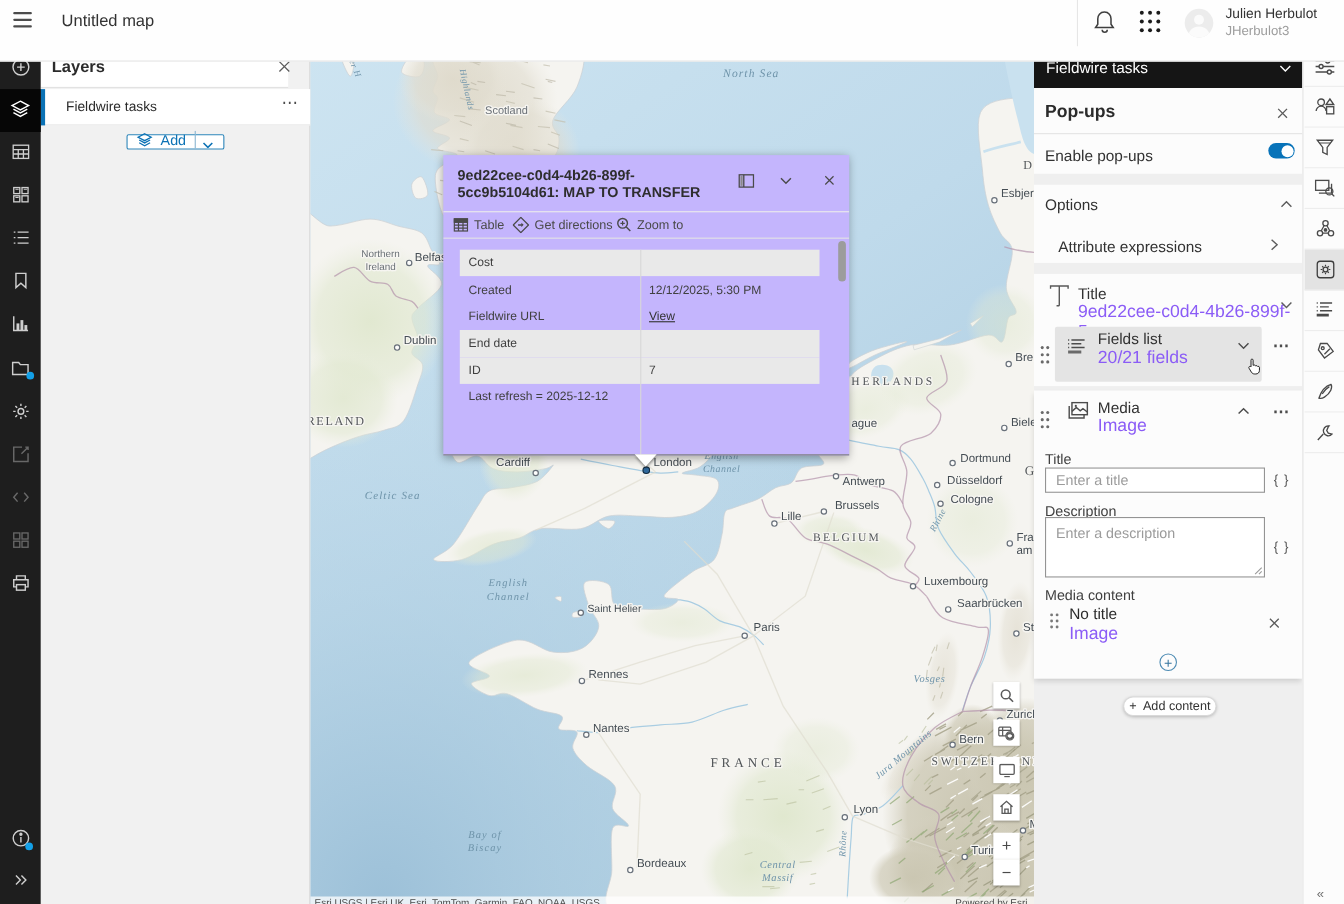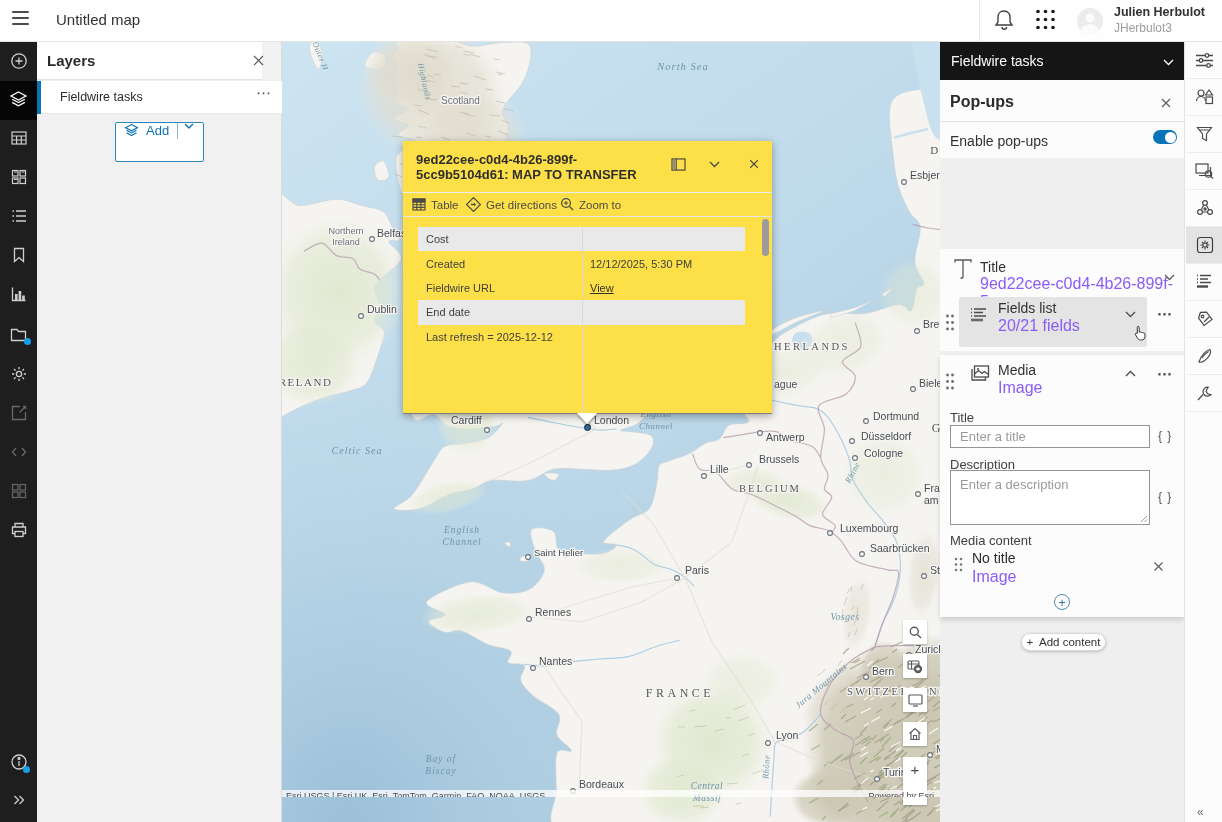--- a/index.html
+++ b/index.html
@@ -1,50 +1,50 @@
 <!DOCTYPE html>
 <html><head>
 <meta charset="utf-8">
 <style>
 * { margin:0; padding:0; box-sizing:border-box; }
 html,body { width:1222px; height:822px; overflow:hidden; font-family:"Liberation Sans", sans-serif; background:#fff; }
 #app { position:relative; width:1222px; height:822px; }
 
 
-#topbar { position:absolute; left:0; top:0; width:1222px; height:42px; background:#fefefe; border-bottom:1px solid #e4e4e4; z-index:30; }
+#topbar { position:absolute; left:0; top:0; width:1222px; height:56px; background:#fefefe; border-bottom:1px solid #e4e4e4; z-index:30; }
 #hamb { position:absolute; left:12px; top:11px; width:17px; height:14px; }
 #hamb div { height:2px; background:#4c4c4c; margin-bottom:4px; border-radius:1px; }
 #maptitle { position:absolute; left:56px; top:11px; font-size:15px; color:#323232; }
 #topdiv { position:absolute; left:979px; top:0; width:1px; height:42px; background:#e6e6e6; }
 .topicon { position:absolute; top:9px; color:#404040; }
-#uname { position:absolute; left:1114px; top:5px; font-size:12.5px; font-weight:bold; color:#323232; }
+#uname { position:absolute; left:1114px; top:5px; font-size:12.5px; font-weight:normal; color:#323232; }
 #ulogin { position:absolute; left:1114px; top:21px; font-size:12px; color:#9d9d9d; }
 #avatar { position:absolute; left:1077px; top:8px; width:26px; height:26px; border-radius:50%; background:#ececec; overflow:hidden; }
 
 
 #lrail { position:absolute; left:0; top:42px; width:37px; height:780px; background:#1e1e1e; z-index:25; }
 .lr { position:absolute; left:0; width:37px; height:38px; display:flex; align-items:center; justify-content:center; }
 .lr svg { display:block; }
 #lrsel { position:absolute; left:0; top:39px; width:37px; height:39px; background:#060606; }
 
 
 #lpanel { position:absolute; left:37px; top:42px; width:245px; height:780px; background:#f1f1f1; z-index:20; border-right:1px solid #dcdcdc; }
 #lphead { position:absolute; left:0; top:0; width:225px; height:38px; background:#fff; border-bottom:1px solid #e2e2e2; }
 #lphead .t { position:absolute; left:10px; top:10px; font-size:15px; font-weight:bold; color:#2b2b2b; }
 #lrow { position:absolute; left:0; top:39px; width:245px; height:33px; background:#fff; border-bottom:1px solid #e8e8e8; }
 #lrow .bar { position:absolute; left:0; top:0; width:4px; height:33px; background:#0b72b5; }
 #lrow .t { position:absolute; left:23px; top:9px; font-size:12.5px; color:#2b2b2b; }
-#addbtn { position:absolute; left:78px; top:80px; width:89px; height:40px; background:#fff; border:1px solid #2e86ba; border-radius:2px; display:flex; align-items:flex-start; color:#0b72b5; font-size:13px; }
+#addbtn { position:absolute; left:78px; top:80px; width:89px; height:14px; background:#fff; border:1px solid #2e86ba; border-radius:2px; display:flex; align-items:flex-end; color:#0b72b5; font-size:13px; }
 
 
 #map { position:absolute; left:282px; top:42px; width:658px; height:780px; background:#c8e0ee; overflow:hidden; }
 .mapbtn { position:absolute; width:24px; height:24px; background:#fff; box-shadow:0 1px 2px rgba(0,0,0,.25); display:flex; align-items:center; justify-content:center; color:#5a5a5a; }
 
 
-#popup { position:absolute; left:403px; top:141px; width:369px; height:273px; background:#fde047; border-bottom:1px solid #7d7d7d; box-shadow:0 2px 8px rgba(0,0,0,.35); z-index:22; overflow:hidden; }
+#popup { position:absolute; left:403px; top:141px; width:369px; height:273px; background:#c4b5fd; border-bottom:1px solid #7d7d7d; box-shadow:0 2px 8px rgba(0,0,0,.35); z-index:22; overflow:hidden; }
 #popup h1 { font-size:13px; font-weight:bold; color:#2e2e2e; line-height:14.5px; padding:12px 0 0 13px; width:265px; }
 #pactions { position:absolute; left:0; top:51px; width:369px; height:25px; border-top:1px solid #ececec; border-bottom:1px solid #e4e4e4; font-size:11.5px; color:#4a4a4a; }
 #ptable { position:absolute; left:15px; top:86px; width:327px; }
 .prow { height:24.4px; display:flex; font-size:11px; color:#404040; align-items:center; }
 .prow.g { background:#e9e9e9; }
 .prow .c1 { width:163px; padding-left:8px; }
 .prow .c2 { width:164px; padding-left:9px; }
 #pcol { position:absolute; left:178.5px; top:86px; width:1px; height:187px; background:#d8d8d8; }
 #pscroll { position:absolute; right:3px; top:78px; width:7px; height:37px; background:#9c9c9c; border-radius:4px; }
 #ppointer { position:absolute; left:577px; top:413px; width:0; height:0; border-left:10px solid transparent; border-right:10px solid transparent; border-top:11px solid #fff; filter:drop-shadow(0 2px 1px rgba(0,0,0,.35)); z-index:23; }
@@ -276,21 +276,21 @@
         </svg>
       </div>
 <div class="mapbtn" style="left:621px;top:680px">
         <svg width="14" height="14" viewBox="0 0 14 14" fill="none" stroke="#5a5a5a" stroke-width="1.2">
           <path d="M1.5 6.5 L7 1.5 L12.5 6.5 M3 5.5 V12.5 H11 V5.5"></path>
           <path d="M5.5 12.5 V8.5 H8.5 V12.5"></path>
         </svg>
       </div>
 <div class="mapbtn" style="left:621px;top:715px;font-size:15px;color:#4a4a4a">+</div>
 <div class="mapbtn" style="left:621px;top:739px;font-size:15px;color:#4a4a4a">−</div>
-<div style="position:absolute;left:0;top:748px;width:658px;height:7px;background:rgba(255,255,255,.75);overflow:hidden">
+<div style="position:absolute;left:0;top:773px;width:658px;height:7px;background:rgba(255,255,255,.75);overflow:hidden">
 <div style="position:absolute;left:4px;top:1px;font-size:9px;color:#4c4c4c;white-space:nowrap">Esri USGS | Esri UK, Esri, TomTom, Garmin, FAO, NOAA, USGS</div>
 <div style="position:absolute;right:6px;top:1px;font-size:9px;color:#4c4c4c">Powered by Esri</div>
 </div>
 </div>
 <div id="ppointer"></div>
 <div id="popup">
   <h1>9ed22cee-c0d4-4b26-899f-5cc9b5104d61: MAP TO TRANSFER</h1>
   <svg style="position:absolute;left:268px;top:17px" width="15" height="13" viewBox="0 0 16 14" fill="none" stroke="#4a4a4a" stroke-width="1.3">
         <rect x="1" y="1" width="14" height="12"></rect>
         <path d="M5.5 1 V13"></path>
@@ -330,20 +330,24 @@
           <div class="c1">Created</div>
           <div class="c2">12/12/2025, 5:30 PM</div>
         </div>
     <div class="prow">
           <div class="c1">Fieldwire URL</div>
           <div class="c2"><span style="text-decoration:underline;color:#323232">View</span></div>
         </div>
     <div class="prow g">
           <div class="c1">End date</div>
           <div class="c2"></div>
+        </div>
+    <div class="prow g">
+          <div class="c1">ID</div>
+          <div class="c2">7</div>
         </div>
     <div class="prow" style="height:24px;align-items:flex-start;padding-top:6px">
           <div class="c1" style="white-space:nowrap">Last refresh = 2025-12-12</div>
         </div>
   </div>
   <div id="pcol"></div>
   <div id="pscroll"></div>
 </div>
 <div id="topbar">
   <div id="hamb">
@@ -514,20 +518,30 @@
     <div style="position:absolute;left:10px;top:13px;font-size:16px;font-weight:bold;color:#2b2b2b">Pop-ups</div>
     <svg style="position:absolute;left:220px;top:17px" width="12" height="12" viewBox="0 0 12 12" stroke="#5d5d5d" stroke-width="1.2">
           <path d="M2 2 L10 10 M10 2 L2 10"></path>
         </svg>
     <div style="position:absolute;left:0;top:41px;width:244px;height:1px;background:#e4e4e4"></div>
     <div style="position:absolute;left:10px;top:53px;font-size:14px;color:#323232">Enable pop-ups</div>
     <div style="position:absolute;left:213px;top:50px;width:24px;height:14px;border-radius:8px;background:#0873b9">
       <div style="position:absolute;right:1.5px;top:1.5px;width:11px;height:11px;border-radius:50%;background:#fff"></div>
     </div>
   </div>
+  <div class="card" style="top:126px;height:71px">
+    <div style="position:absolute;left:10px;top:10px;font-size:14px;color:#323232">Options</div>
+    <svg style="position:absolute;left:224px;top:14px" width="11" height="7" viewBox="0 0 11 7" fill="none" stroke="#5d5d5d" stroke-width="1.3">
+          <path d="M1 6 L5.5 1.5 L10 6"></path>
+        </svg>
+    <div style="position:absolute;left:22px;top:48px;font-size:14px;color:#323232">Attribute expressions</div>
+    <svg style="position:absolute;left:215px;top:49px" width="7" height="11" viewBox="0 0 7 11" fill="none" stroke="#5d5d5d" stroke-width="1.3">
+          <path d="M1 1 L6 5.5 L1 10"></path>
+        </svg>
+  </div>
   <div class="card" style="top:207px;height:102px">
     <svg style="position:absolute;left:14px;top:10px" width="18" height="20" viewBox="0 0 18 20" fill="none" stroke="#585858" stroke-width="1.3">
           <path d="M1 3.5 V1 H17 V3.5 M9 1 V19 M6.5 19 H9"></path>
         </svg>
     <div style="position:absolute;left:40px;top:10px;font-size:14px;color:#323232">Title</div>
     <div class="sub" style="position:absolute;left:40px;top:26px">9ed22cee-c0d4-4b26-899f-5...</div>
     <svg style="position:absolute;left:224px;top:25px" width="11" height="7" viewBox="0 0 11 7" fill="none" stroke="#5d5d5d" stroke-width="1.3">
           <path d="M1 1 L5.5 5.5 L10 1"></path>
         </svg>
     <div style="position:absolute;left:19px;top:48px;width:188px;height:50px;background:#e4e4e4;border-radius:2px"></div>

